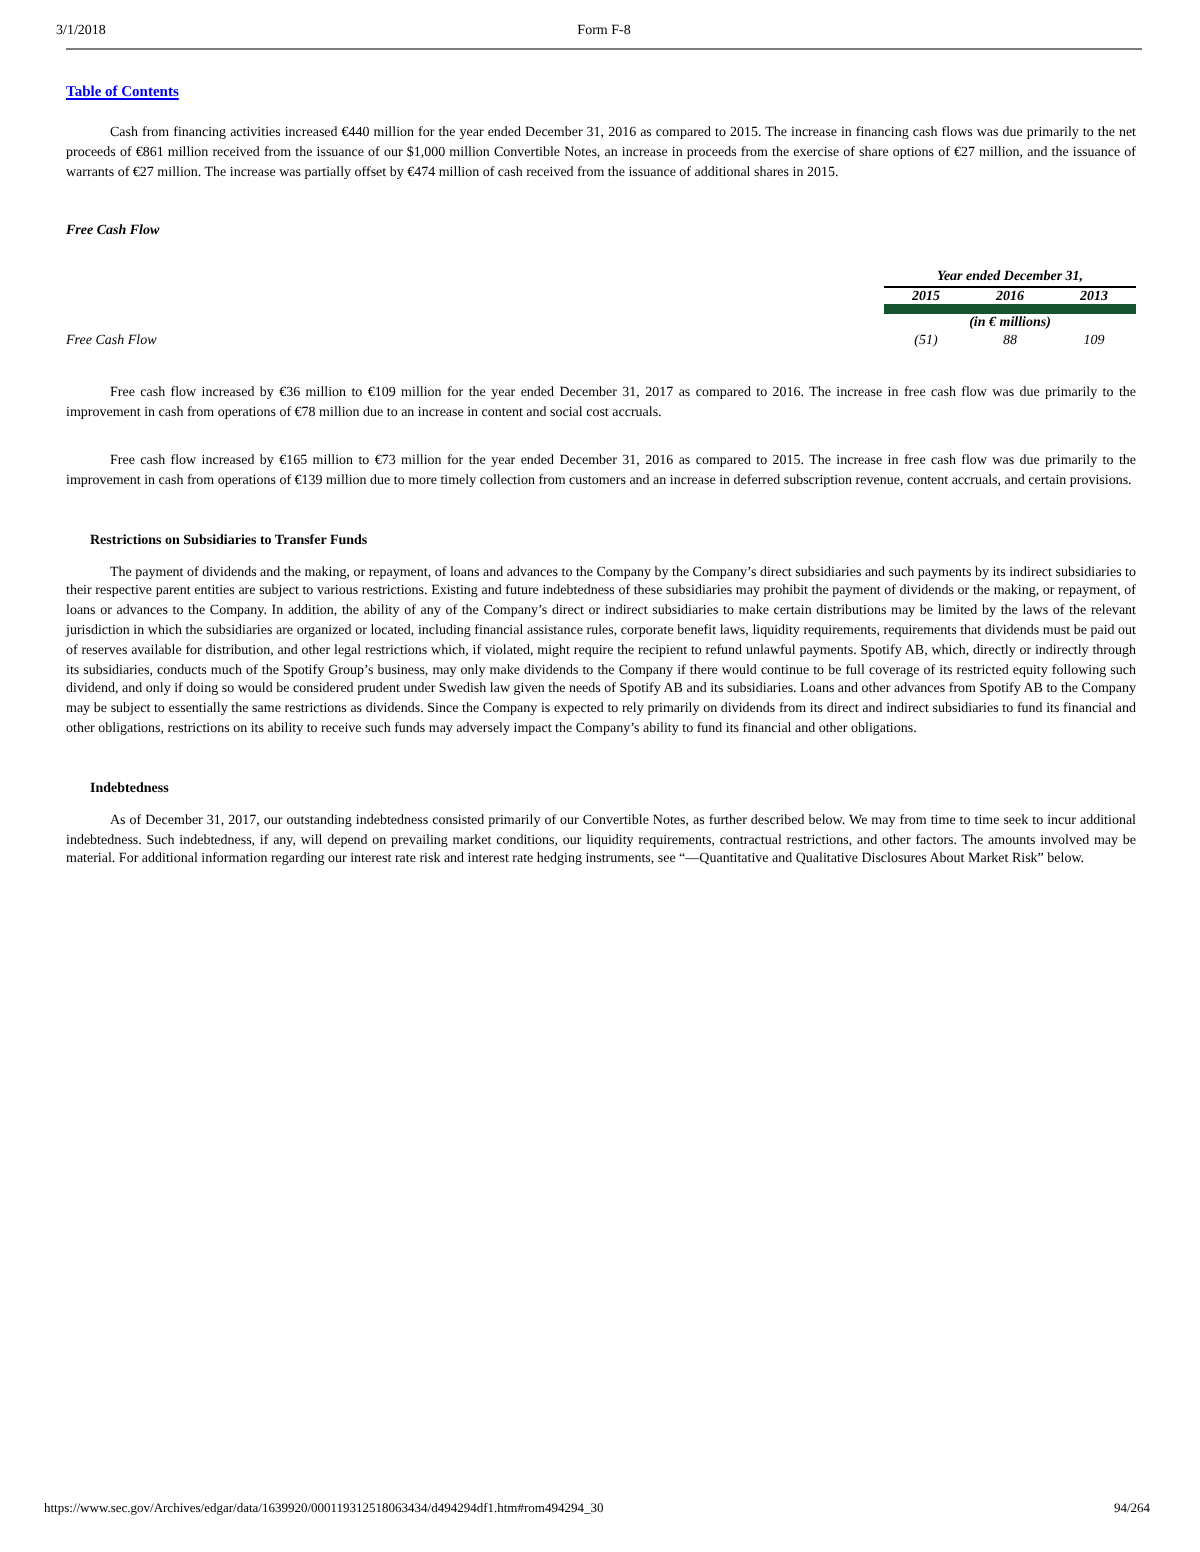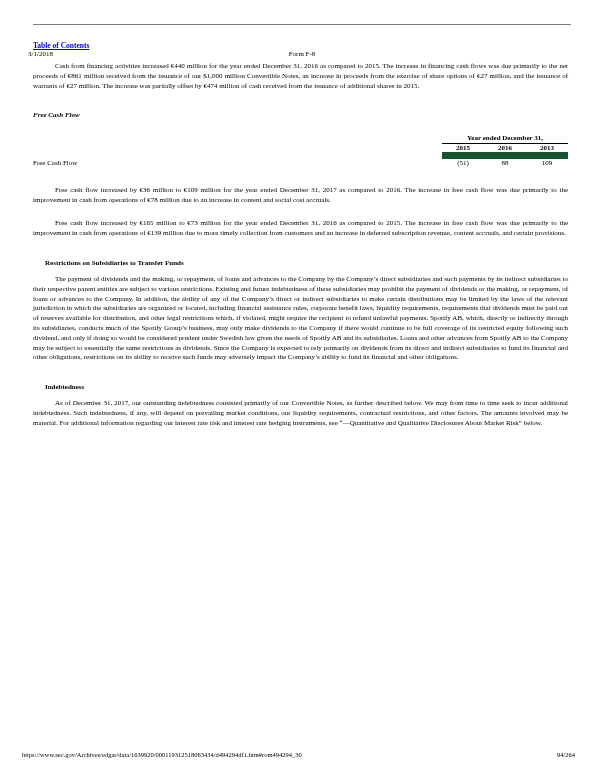--- a/index.html
+++ b/index.html
@@ -10,21 +10,20 @@
     color: #000000;
     font-family: "Liberation Serif", serif;
     overflow: hidden;
   }
   .print-header {
     position: absolute;
     top: 11px; left: 28px; right: 24px;
     display: flex;
     align-items: baseline;
     font-size: 7px;
-    margin-top: 39px;
   }
   .print-header .hleft  { flex: 1; text-align: left; }
   .print-header .hmid   { flex: 1; text-align: center; }
   .print-header .hright { flex: 1; text-align: right; }
   .header-rule {
     position: absolute;
     top: 24px; left: 33px; right: 29px;
     border-top: 1px solid #7d7d7d;
   }
   .toc-link {
@@ -56,41 +55,42 @@
   }
   .sec-heading-bold {
     font-size: 7px;
     font-weight: bold;
     margin: 20px 0 8px 12px;
   }
   table.fin-table {
     width: 100%;
     border-collapse: collapse;
     margin: 15px 0 18px 0;
+    font-style: italic;
   }
   table.fin-table td {
     padding: 0;
     vertical-align: bottom;
     font-size: 7px;
     line-height: 8.5px;
   }
   table.fin-table col.c-label { width: auto; }
   table.fin-table col.c-year  { width: 42px; }
   td.span-head {
     text-align: center;
     font-weight: bold;
     font-size: 5.8px;
     border-bottom: 1px solid #000;
     padding-bottom: 1px;
   }
   td.year-cell {
     text-align: center;
     font-weight: bold;
     font-size: 5.8px;
-    border-bottom: 7px solid #14532d;
+    border-bottom: 5px solid #14532d;
     padding: 1.5px 0 1px 0;
   }
   td.unit-cell {
     text-align: center;
     font-weight: bold;
     font-size: 5.3px;
     padding: 1px 0 0 0;
   }
   td.row-label { padding: 2px 0 0 22px; }
   td.value-cell { text-align: center; padding-top: 2px; }
@@ -139,20 +139,24 @@
       <td></td>
       <td class="span-head" colspan="3">Year ended December 31,</td>
     </tr>
     <tr>
       <td></td>
       <td class="year-cell">2015</td>
       <td class="year-cell">2016</td>
       <td class="year-cell">2013</td>
     </tr>
     <tr>
+      <td></td>
+      <td class="unit-cell" colspan="3">(in € millions)</td>
+    </tr>
+    <tr>
       <td class="row-label">Free Cash Flow</td>
       <td class="value-cell">(51)</td>
       <td class="value-cell">88</td>
       <td class="value-cell">109</td>
     </tr>
   </tbody>
     </table>
 
   <p>Free cash flow increased by €36 million to €109 million for the year ended December 31, 2017 as compared to 2016. The increase in free cash flow was due primarily to the improvement in cash from operations of €78 million due to an increase in content and social cost accruals.</p>
 

